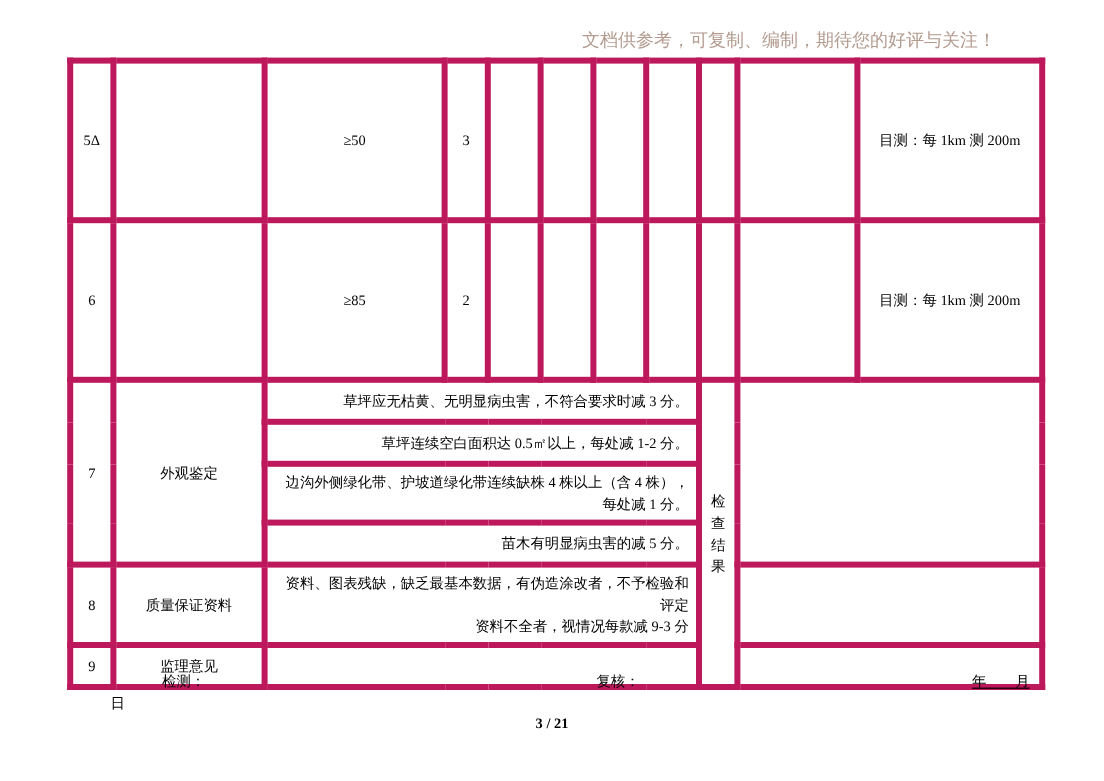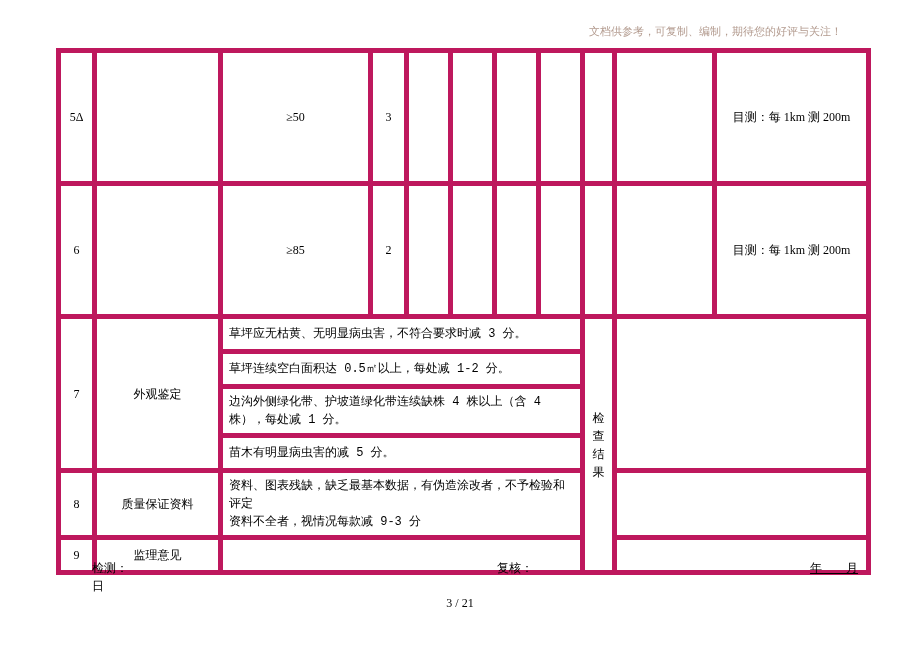--- a/index.html
+++ b/index.html
@@ -12,22 +12,22 @@
   }
   .page {
     width: 920px;
     height: 651px;
     position: relative;
     box-sizing: border-box;
   }
   .header-note {
     position: absolute;
     top: 24px;
-    right: 78px;
-    font-size: 11px;
+    right: 90px;
+    font-size: 15px;
     color: #b39b8f;
   }
   .table-wrap {
     position: absolute;
     top: 48px;
     left: 56px;
     width: 810px;
   }
   table {
     border-collapse: collapse;
@@ -39,46 +39,46 @@
     padding: 4px 6px;
     vertical-align: middle;
     text-align: center;
     font-size: 12px;
     line-height: 1.5;
   }
   td.tall {
     height: 120px;
   }
   td.left {
-    text-align: left;
-    font-family: Liberation Mono, monospace;
+    text-align: right;
   }
   td.small-row { height: 22px; }
   .footer-row {
     position: absolute;
     left: 92px;
     top: 560px;
     width: 774px;
     font-size: 12px;
   }
-  .footer-row .jc { display:inline-block; }
+  .footer-row .jc { display:inline-block;margin-left:43px; }
   .footer-row .fh { position:absolute; left:405px; }
   .footer-row .nm { position:absolute; right:8px;text-decoration:underline; }
   .footer-day {
     position: absolute;
     left: 92px;
     top: 578px;
     font-size: 12px;
   }
   .pager {
     position: absolute;
     width: 100%;
     top: 596px;
     text-align: center;
     font-size: 12px;
+    font-weight: bold;
   }
 </style>
 </head>
 <body>
 
 <div class="page">
   <div class="header-note">文档供参考，可复制、编制，期待您的好评与关注！</div>
 
   <div class="table-wrap">
     <table>

